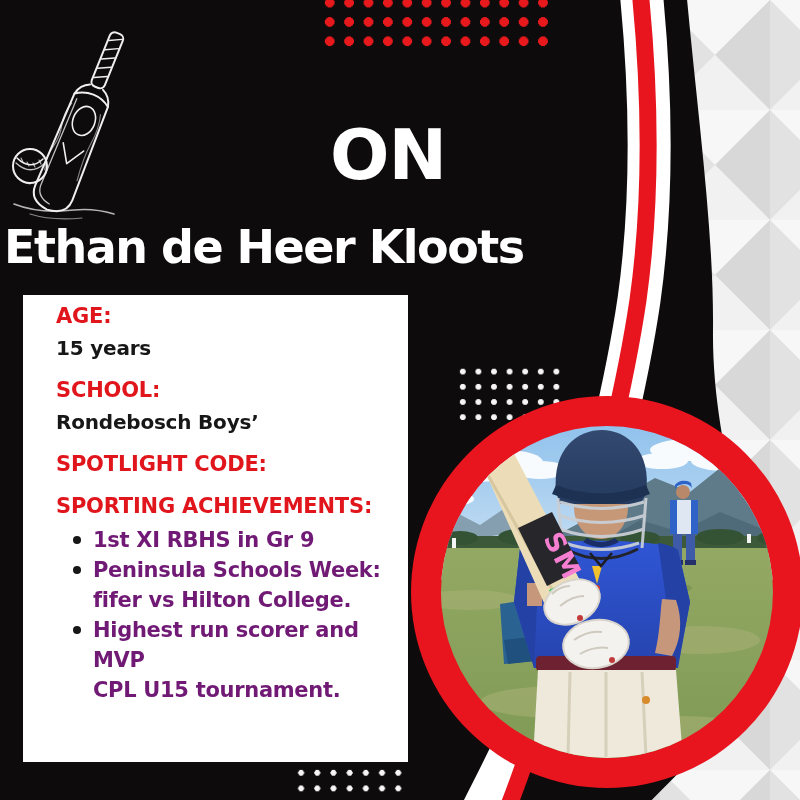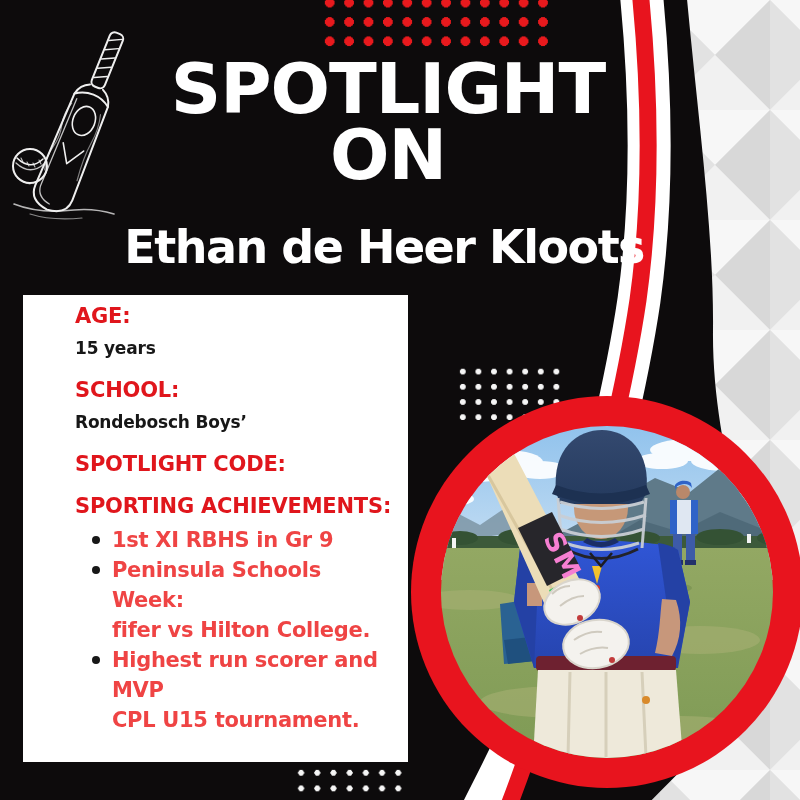--- a/index.html
+++ b/index.html
@@ -30,41 +30,41 @@
 
   .art,.batsketch{position:absolute;left:0;top:0;}
 
   .title{
     position:absolute;left:88px;top:56px;width:600px;margin:0;
     text-align:center;color:#ffffff;
     font-size:70px;line-height:66px;font-weight:bold;letter-spacing:-1px;
   }
   .athlete-name{
     position:absolute;left:4px;top:222px;width:640px;
-    text-align:right;color:#ffffff;
+    text-align:left;color:#ffffff;
     font-size:46px;line-height:50px;font-weight:bold;letter-spacing:-1.5px;
   }
 
   .card{
     position:absolute;left:23px;top:295px;width:385px;height:467px;
-    background:#ffffff;padding:6px 10px 0 52px;
+    background:#ffffff;padding:6px 10px 0 33px;
   }
   .f-label{
     color:#e0161c;font-weight:bold;font-size:21px;line-height:30px;letter-spacing:-0.2px;
   }
   .f-label.sp{margin-top:12px;}
   .f-value{
-    color:#171717;font-weight:bold;font-size:17px;line-height:30px;margin-top:2px;letter-spacing:-0.2px;
+    color:#171717;font-weight:bold;font-size:20px;line-height:30px;margin-top:2px;letter-spacing:-0.2px;
   }
   ul.ach{
     margin:4px 0 0 0;padding:0;list-style:none;
   }
   ul.ach li{
     position:relative;padding-left:37px;
-    color:#ef4444;font-weight:bold;font-size:21px;line-height:30px;letter-spacing:-0.3px;
+    color:#701a75;font-weight:bold;font-size:21px;line-height:30px;letter-spacing:-0.3px;
     white-space:pre-line;
   }
   ul.ach li::before{
     content:"";position:absolute;left:17px;top:11px;width:8px;height:8px;border-radius:50%;
     background:#171717;
   }
 </style>
 </head>
 <body>
 
@@ -250,21 +250,21 @@
       <path d="M17,150 Q30,163 43,151" stroke-width="1.6"></path>
       <path d="M16,155 Q30,168 44,156" stroke-width="1.3" opacity="0.8"></path>
       <path d="M21,150 l2,4 M27,154 l2,4 M33,155 l2,4 M39,152 l2,4" stroke-width="1.1" opacity="0.8"></path>
       <path d="M18,170 q6,5 12,6" stroke-width="1.2" opacity="0.6"></path>
 
       <path d="M14,196 q25,10 60,6 q20,-2 40,4" stroke-width="1.6" opacity="0.75"></path>
       <path d="M30,206 q22,7 52,4" stroke-width="1.2" opacity="0.55"></path>
     </g>
   </svg>
 
-  <h1 class="title"><span>SPOTLIGHT</span><br><span>ON</span></h1>
+  <h1 class="title"><br><span>ON</span></h1>
 
   <div class="athlete-name">Ethan de Heer Kloots</div>
 
   <div class="card">
     <div class="f-label">AGE:</div>
     <div class="f-value">15 years</div>
 
     <div class="f-label sp">SCHOOL:</div>
     <div class="f-value">Rondebosch Boys’</div>
 

